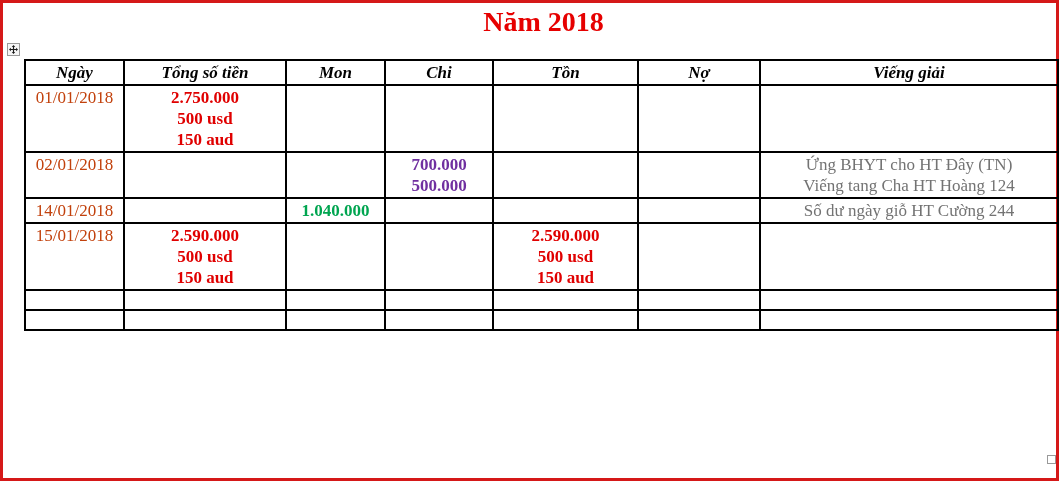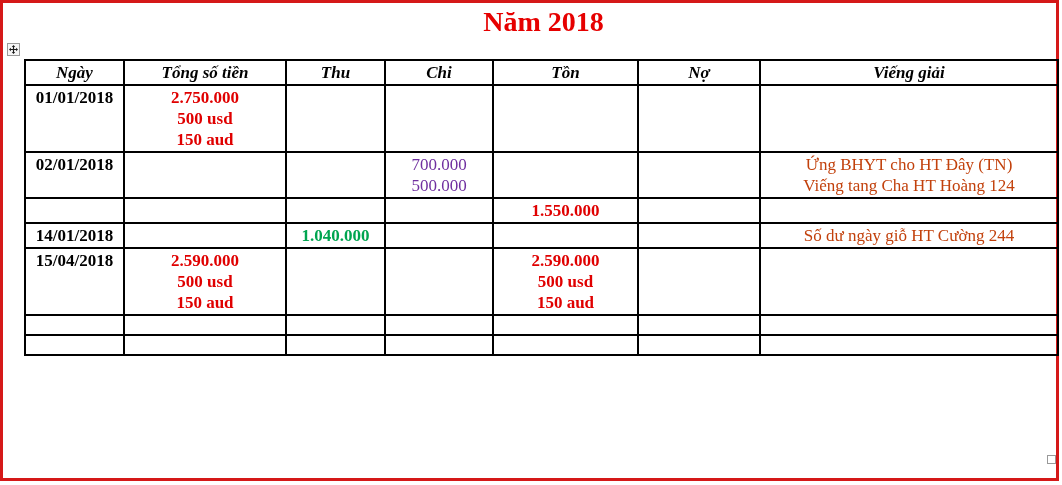--- a/index.html
+++ b/index.html
@@ -38,23 +38,23 @@
   col.c-chi{width:108px;}  col.c-ton{width:145px;}  col.c-no{width:122px;}
   col.c-desc{width:298px;}
   th,td{
     border:2px solid #000;padding:1px 2px;vertical-align:top;
     text-align:center;font-size:17px;line-height:21px;color:#000;
     overflow:hidden;white-space:nowrap;
   }
   th{font-weight:bold;font-style:italic;height:21px;}
   td.val-red{color:var(--c-red);font-weight:bold;}
   td.val-green{color:var(--c-green);font-weight:bold;}
-  td.val-purple{color:var(--c-purple);font-weight:normal;}
-  td.val-black{color:#c2410c;font-weight:normal;}
-  td.date-cell{font-weight:bold;color:#000000;}
+  td.val-purple{color:var(--c-purple);font-weight:bold;}
+  td.val-black{color:#737373;font-weight:normal;}
+  td.date-cell{font-weight:normal;color:#c2410c;}
   tr.empty-row td{height:20px;}
   .caret{
     display:inline-block;width:2px;height:17px;background:#000;
     vertical-align:-3px;margin-left:1px;
   }
 </style>
 </head>
 <body>
 
 <div class="page">
@@ -74,21 +74,21 @@
         <col class="c-thu">
       <col class="c-chi">
         <col class="c-ton">
         <col class="c-no">
         <col class="c-desc">
     </colgroup>
     <thead>
         <tr>
           <th>Ngày</th>
           <th>Tổng số tiền</th>
-          <th>Thu</th>
+          <th>Mon</th>
           <th>Chi</th>
           <th>Tồn</th>
           <th>Nợ</th>
           <th>Viếng giải</th>
         </tr>
       </thead>
     <tbody>
         <tr>
           <td class="date-cell">01/01/2018</td>
           <td class="val-red">
@@ -111,45 +111,34 @@
             <div>500.000</div>
           </td>
           <td class="val-red"></td>
           <td class="val-red"></td>
           <td class="val-black">
             <div>Ứng BHYT cho HT Đây (TN)</div>
             <div>Viếng tang Cha HT Hoàng 124</div>
           </td>
         </tr>
         <tr>
-          <td class="date-cell"></td>
-          <td class="val-red"></td>
-          <td class="val-green"></td>
-          <td class="val-purple"></td>
-          <td class="val-red">
-            <div>1.550.000</div>
-          </td>
-          <td class="val-red"></td>
-          <td class="val-black"></td>
-        </tr>
-        <tr>
           <td class="date-cell">14/01/2018</td>
           <td class="val-red"></td>
           <td class="val-green">
             <div>1.040.000</div>
           </td>
           <td class="val-purple"></td>
           <td class="val-red"></td>
           <td class="val-red"></td>
           <td class="val-black">
             <div>Số dư ngày giỗ HT Cường 244</div>
           </td>
         </tr>
         <tr>
-          <td class="date-cell">15/04/2018</td>
+          <td class="date-cell">15/01/2018</td>
           <td class="val-red">
             <div>2.590.000</div>
             <div>500 usd</div>
             <div>150 aud</div>
           </td>
           <td class="val-green"></td>
           <td class="val-purple"></td>
           <td class="val-red">
             <div>2.590.000</div>
             <div>500 usd</div>

